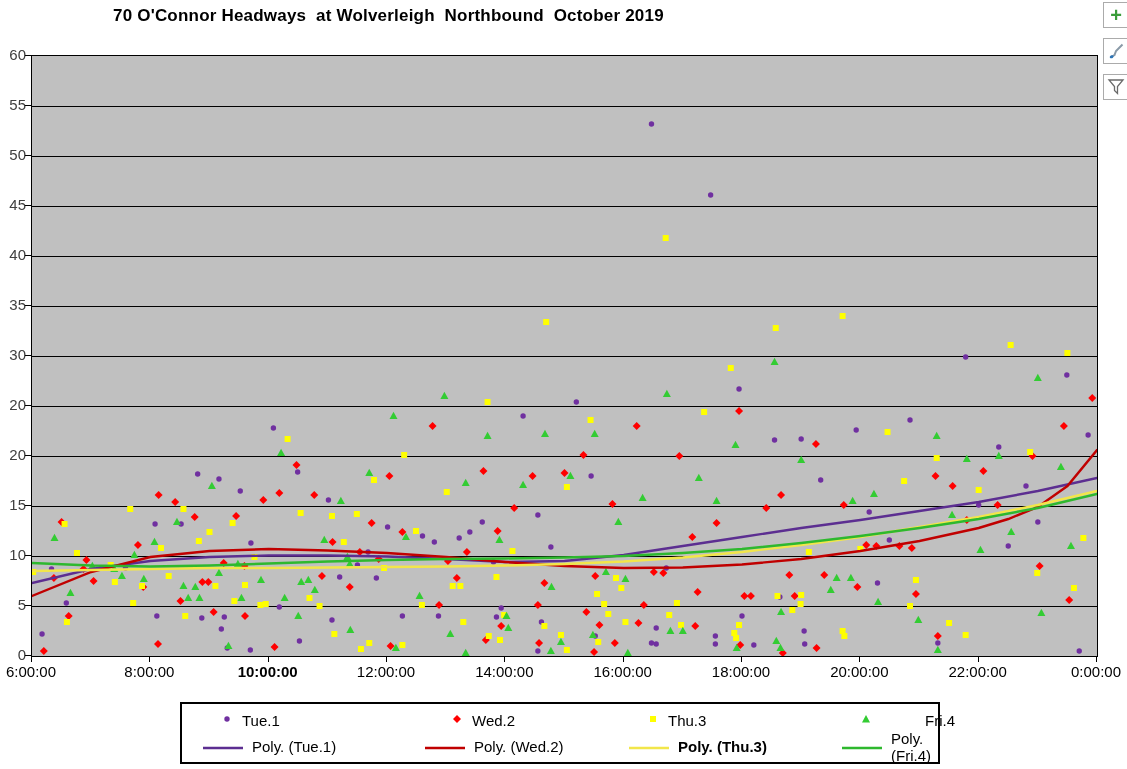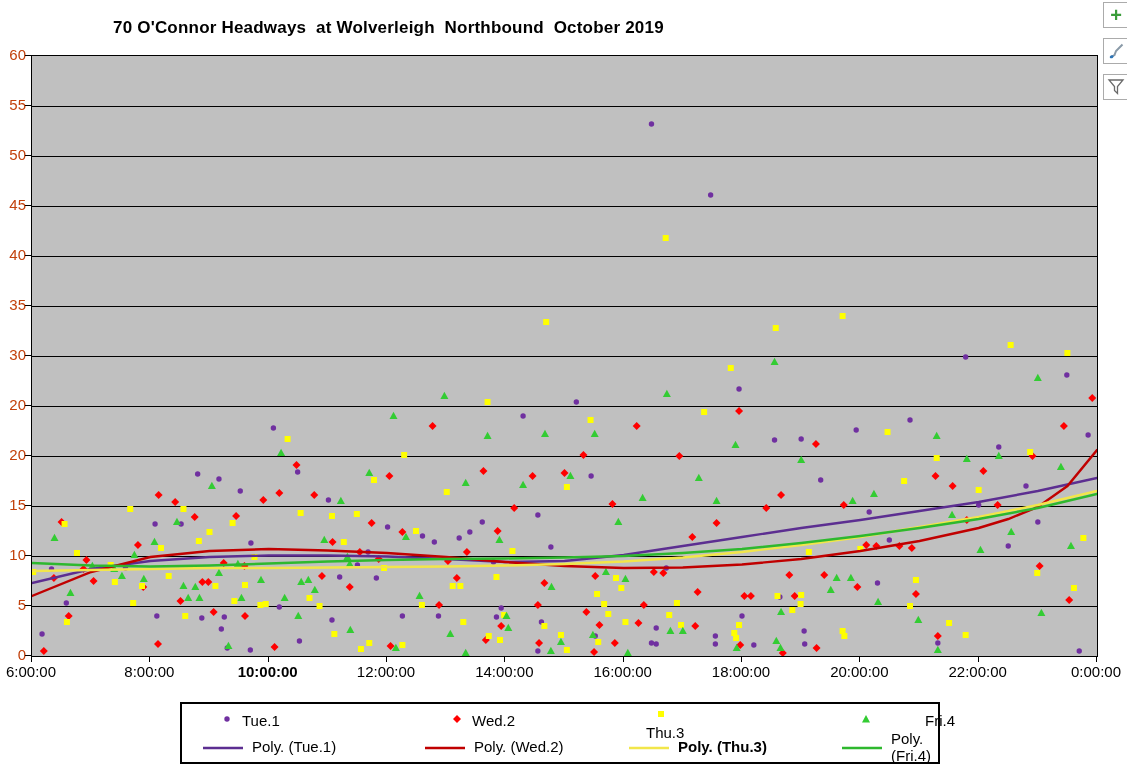--- a/index.html
+++ b/index.html
@@ -1,23 +1,23 @@
 <!DOCTYPE html>
 <html><head>
 <meta charset="utf-8">
 <style>
   html,body{margin:0;padding:0;background:#fff;}
   #stage{position:relative;width:1127px;height:769px;background:#ffffff;overflow:hidden;
          font-family:"Liberation Sans","DejaVu Sans",sans-serif;}
   #chart-title{position:absolute;left:113px;top:6px;font-size:17px;font-weight:bold;color:#000;
-               white-space:pre;letter-spacing:0.2px;margin-top:12px;}
+               white-space:pre;letter-spacing:0.2px;}
   #plot{position:absolute;left:31px;top:55px;width:1065px;height:600px;background:#c0c0c0;
         border:1px solid #000;}
   #plot-svg{position:absolute;left:0;top:0;}
-  .ylabel{position:absolute;width:26px;text-align:right;font-size:15px;color:#c2410c;height:18px;line-height:18px;}
+  .ylabel{position:absolute;width:26px;text-align:right;font-size:15px;color:#404040;height:18px;line-height:18px;}
   .ytick{position:absolute;width:6px;height:1px;background:#000;}
   .xtick{position:absolute;width:1px;height:6px;background:#000;}
   .xlabel{position:absolute;width:90px;text-align:center;font-size:15px;color:#000;top:663px;}
   #legend{position:absolute;left:180px;top:702px;width:760px;height:62px;background:#fff;
           border:2px solid #000;box-sizing:border-box;}
   .legend-row{position:absolute;left:0;width:100%;height:27px;}
   .legend-item{position:absolute;height:27px;display:flex;align-items:center;font-size:15px;color:#000;}
   .legend-swatch{display:inline-block;margin-right:8px;}
   .side-btn{position:absolute;left:1103px;width:26px;height:26px;background:#fff;
             border:1px solid #ababab;box-sizing:border-box;display:flex;align-items:center;
@@ -473,21 +473,21 @@
               <circle cx="7" cy="7" r="2.7" fill="#7030a0"></circle>
             </svg></span>
           <span>Tue.1</span>
         </div>
         <div class="legend-item" style="left: 268px;">
           <span class="legend-swatch"><svg width="14" height="14" viewBox="0 0 14 14">
               <path d="M7 3L11 7L7 11L3 7Z" fill="#ff0000"></path>
             </svg></span>
           <span>Wed.2</span>
         </div>
-        <div class="legend-item" style="left: 464px; flex-direction: column;">
+        <div class="legend-item" style="left: 464px;">
           <span class="legend-swatch"><svg width="14" height="14" viewBox="0 0 14 14">
               <rect x="4" y="4" width="6" height="6" fill="#ffff00"></rect>
             </svg></span>
           <span>Thu.3</span>
         </div>
         <div class="legend-item" style="left: 677px; gap: 44px;">
           <span class="legend-swatch"><svg width="14" height="14" viewBox="0 0 14 14">
               <path d="M7 3L11 10.4L3 10.4Z" fill="#33cc33"></path>
             </svg></span>
           <span>Fri.4</span>

